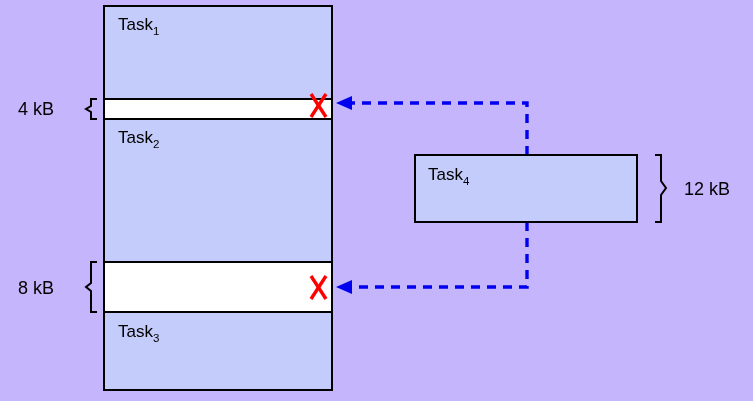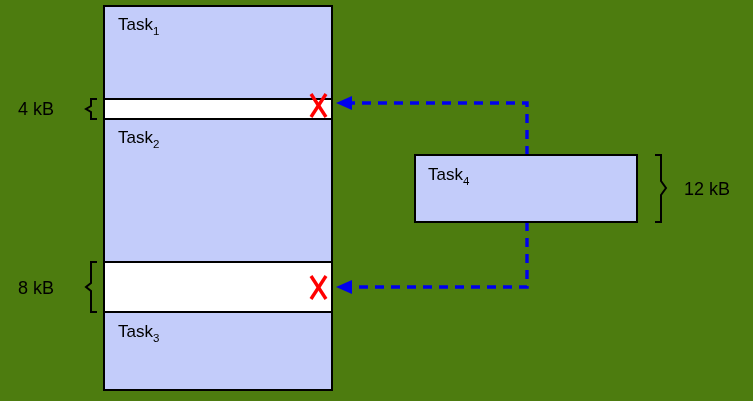--- a/index.html
+++ b/index.html
@@ -7,21 +7,21 @@
     padding: 0;
     background: #ffffff;
   }
   body {
     font-family: "Liberation Sans", sans-serif;
   }
   #canvas {
     position: relative;
     width: 753px;
     height: 401px;
-    background: #4d7c0f;
+    background: #c4b5fd;
     overflow: hidden;
   }
   #canvas svg {
     position: absolute;
     left: 0;
     top: 0;
   }
   .blk-label {
     font-family: "Liberation Sans", sans-serif;
     font-size: 17px;

